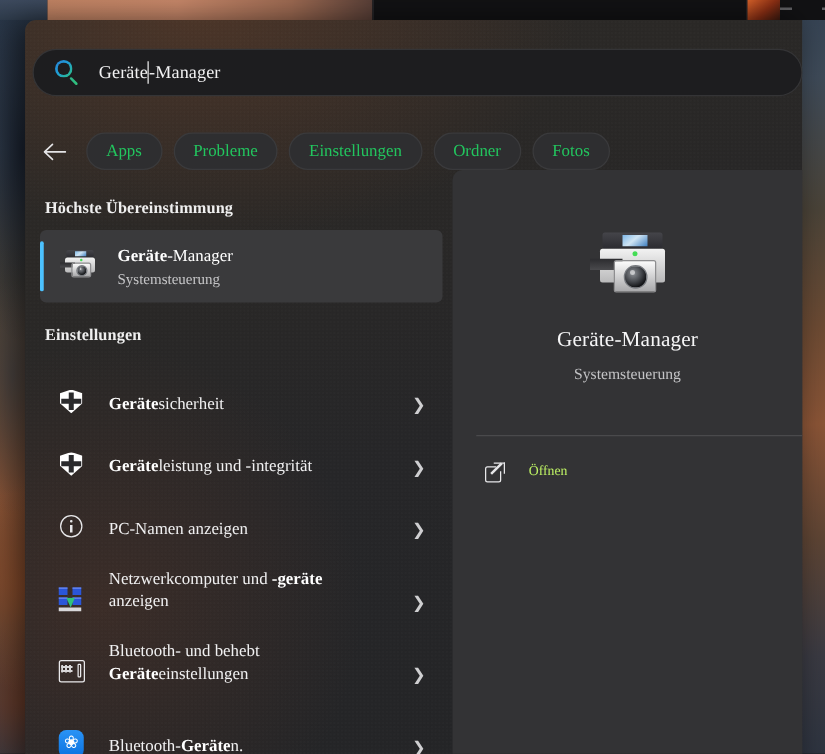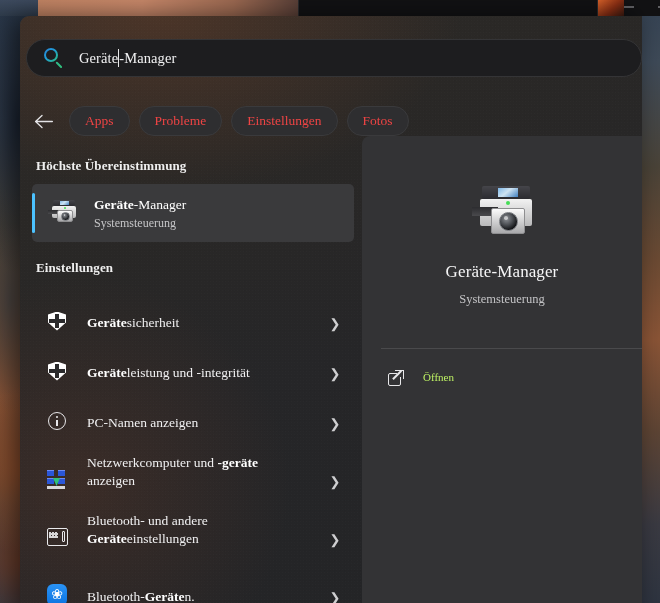--- a/index.html
+++ b/index.html
@@ -146,21 +146,21 @@
     border-radius: 15px;
     color: #e4e4e6;
   }
   .tab-pill {
     height: 30px;
     padding: 0 15px;
     border-radius: 15px;
     display: flex;
     align-items: center;
     font-size: 13.5px;
-    color: #ef4444;
+    color: #22c55e;
     background: #2e2e30;
     border: 1px solid #3a3a3c;
     white-space: nowrap;
   }
   .tab-pill.active {
     background: #4cc2ff;
     border-color: #4cc2ff;
     color: #14171a;
   }
 
@@ -505,20 +505,21 @@
 
   <div id="filter-row">
     <div id="back-button">
       <svg width="19" height="15" viewBox="0 0 19 15">
         <path d="M8 1.5 L1.6 7.5 L8 13.5 M1.8 7.5 H18.4" fill="none" stroke="#e4e4e6" stroke-width="1.3" stroke-linecap="round" stroke-linejoin="round"></path>
       </svg>
     </div>
     <div class="tab-pill">Apps</div>
     <div class="tab-pill">Probleme</div>
     <div class="tab-pill">Einstellungen</div>
+    <div class="tab-pill">Ordner</div>
     <div class="tab-pill">Fotos</div>
   </div>
 
   <div id="results-col">
 
     <div class="section-header">Höchste Übereinstimmung</div>
 
     <div id="best-match">
       <div id="best-match-accent"></div>
       <div id="best-match-icon" class="dev-icon" style="width:30px;height:26px">
@@ -596,21 +597,21 @@
 
     <div class="result-item two-line">
       <div class="result-icon">
         <span class="bt-settings-icon">
           <span class="frame"></span>
             <span class="dots"></span>
             <span class="side"></span>
         </span>
       </div>
       <div class="result-label">
-        <span>Bluetooth- und andere</span><br>
+        <span>Bluetooth- und behebt</span><br>
         <b>Geräte</b><span>einstellungen</span>
       </div>
       <div class="result-chevron">❯</div>
     </div>
 
     <div class="result-item two-line">
       <div class="result-icon">
         <span class="bt-badge-icon">❀</span>
       </div>
       <div class="result-label">

